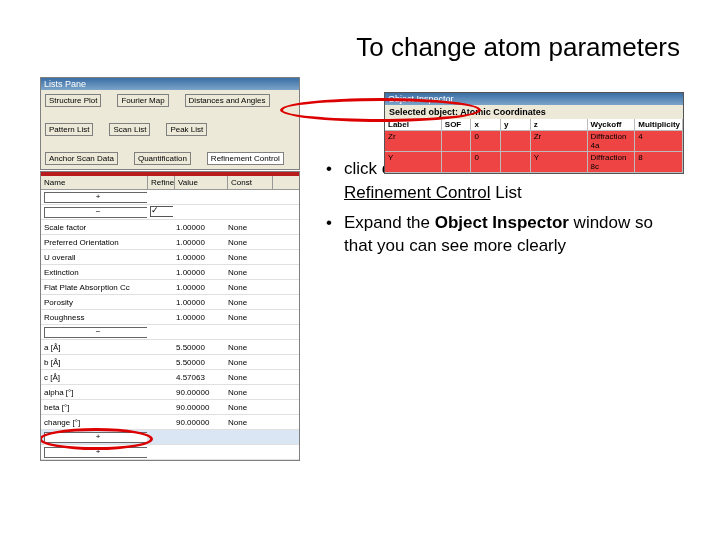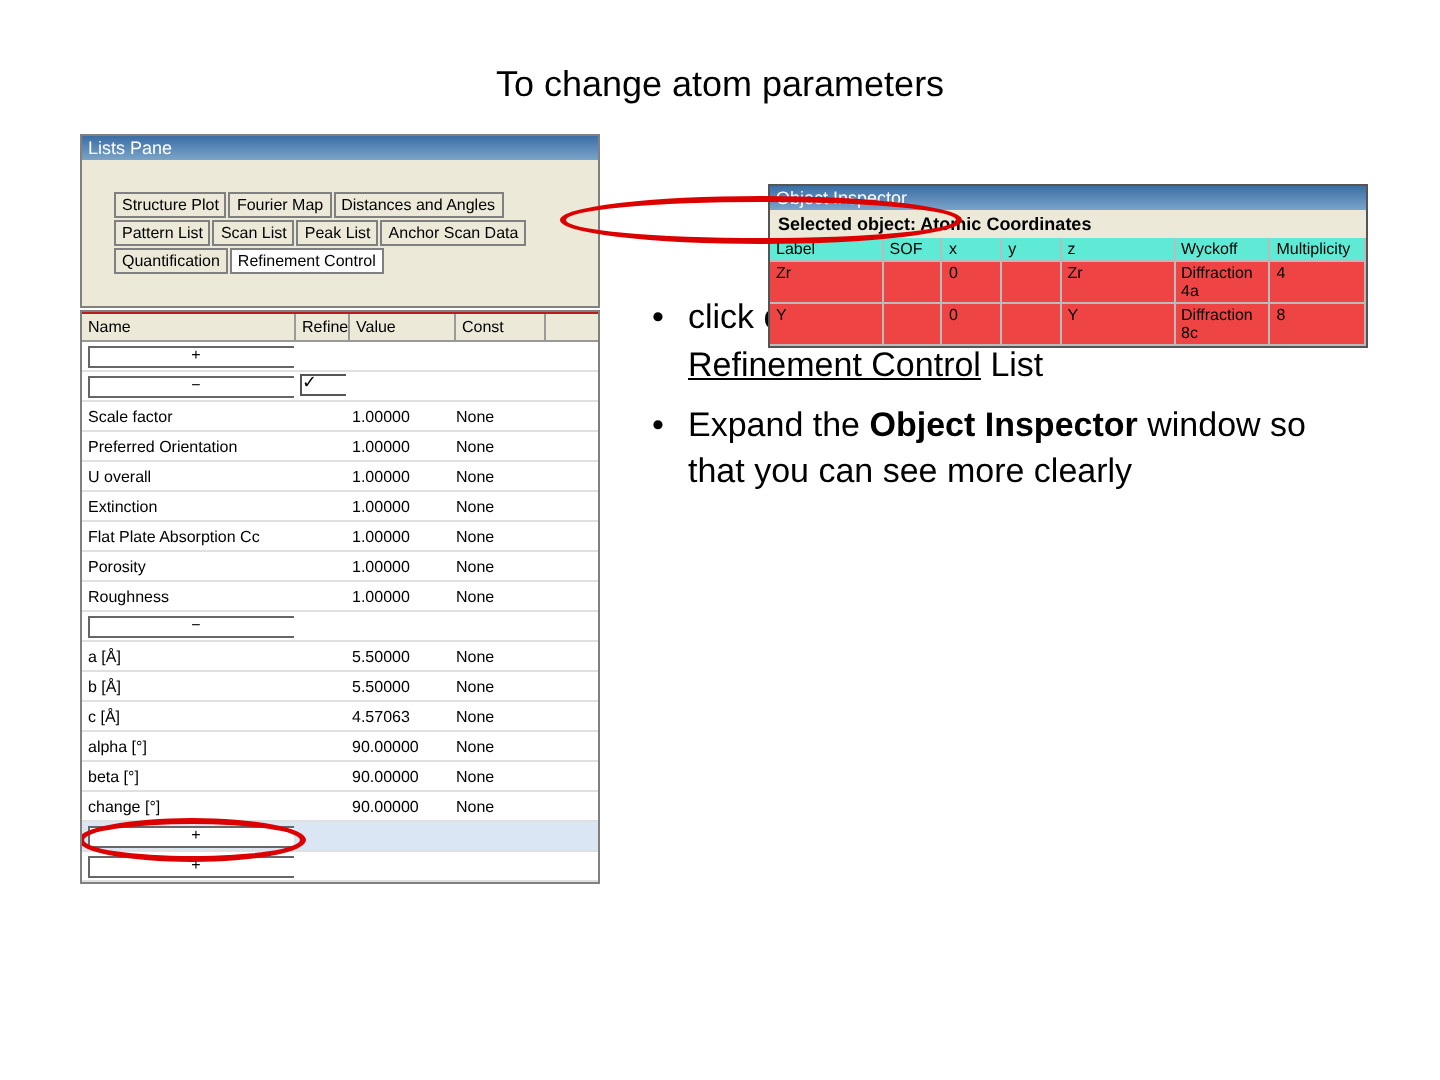--- a/index.html
+++ b/index.html
@@ -1,51 +1,51 @@
 <!DOCTYPE html>
 <html><head>
 <meta charset="utf-8">
 <style>
 html,body{margin:0;padding:0;font-family:Arial,Helvetica,sans-serif;font-size:13px;color:#000}
 .slide{width:720px;height:540px;box-sizing:border-box;padding:32px 40px 20px 40px;position:relative}
-h1{margin:0 0 14px 0;font-weight:400;font-size:18px;text-align:center}
+h1{margin:0 0 14px 0;font-weight:400;font-size:26px;text-align:right}
 .cols{display:flex;gap:0}
 .left{width:260px;flex:none}
 .right{flex:1;padding-left:20px}
 .bullets{list-style:none;margin:80px 0 0 0;padding:0;font-size:17px;line-height:1.4}
 .bullets li{position:relative;padding-left:24px;margin-bottom:6px}
 .bullets li::before{content:"•";position:absolute;left:6px;top:0}
 .win{border:1px solid #808080;background:#15803d;font-size:9px;font-family:"MS Sans Serif",Tahoma,sans-serif;margin-bottom:1px;position:relative}
 .titlebar{background:linear-gradient(#3b6ea5,#7ba4c9);color:#fff;padding:1px 3px;font-size:9px}
-.tabs{display:flex;flex-wrap:wrap;gap:1px;padding:16px;background:#ece9d8}
+.tabs{display:flex;flex-wrap:wrap;gap:16px;padding:4px;background:#ece9d8}
 .tab{background:#ece9d8;border:1px solid #808080;padding:1px 3px;font-size:8px}
 .tab.active{background:#fff}
 .refine{overflow:hidden}
-.hd{display:flex;border-top:1px solid #b91c1c;border-bottom:1px solid #999;background:#ece9d8}
+.hd{display:flex;border-top:4px solid #b91c1c;border-bottom:1px solid #999;background:#ece9d8}
 .hd span{font-size:8px;padding:2px 3px;border-right:1px solid #999}
 .hd span:nth-child(1){width:100px}
 .hd span:nth-child(2){width:20px}
 .hd span:nth-child(3){width:46px}
 .hd span:nth-child(4){width:38px}
 .row{display:flex;align-items:center;height:14px;border-bottom:1px solid #e0e0e0;background:#fff}
 .row span{font-size:8px;padding:0 3px;overflow:hidden;white-space:nowrap}
 .row span:nth-child(1){width:100px}
 .row span:nth-child(2){width:20px;text-align:center}
 .row span:nth-child(3){width:46px}
 .row span:nth-child(4){width:40px}
 .tree{display:inline-block;width:9px;height:9px;border:1px solid #666;text-align:center;line-height:7px;font-size:8px;margin-right:2px;vertical-align:middle;background:#fff}
 .hl{position:absolute;border:3px solid #d00;border-radius:50%/50%;pointer-events:none}
 .hl.a{left:-2px;bottom:10px;width:108px;height:16px}
 .hl.b{left:280px;top:98px;width:195px;height:18px}
 .insp{position:absolute;right:36px;top:92px;width:298px;border:1px solid #555;background:#ece9d8;font-size:9px}
 .insp .row2{display:flex;border-bottom:1px solid #bbb;background:#ef4444}
 .insp .c{padding:1px 3px;border-right:1px solid #bbb;font-size:8px;overflow:hidden}
 .insp .c1{width:55px}.insp .c2{width:25px}.insp .c3{width:25px}
 .insp .c4{width:25px}.insp .c5{width:55px}.insp .c6{width:45px}.insp .c7{width:45px}
-.insp .hdr{background:#5eead4;font-weight:normal}
+.insp .hdr{background:#ffffff;font-weight:bold}
 .sel{font-weight:bold;padding:2px 4px;font-size:9px}
 .chk{display:inline-block;width:9px;height:9px;border:1px solid #555;background:#fff;position:relative}
 .chk.on::after{content:"✓";position:absolute;left:0;top:-2px;font-size:9px}
 </style>
 </head>
 <body>
 
 <div class="slide">
   <h1>To change atom parameters</h1>
 

